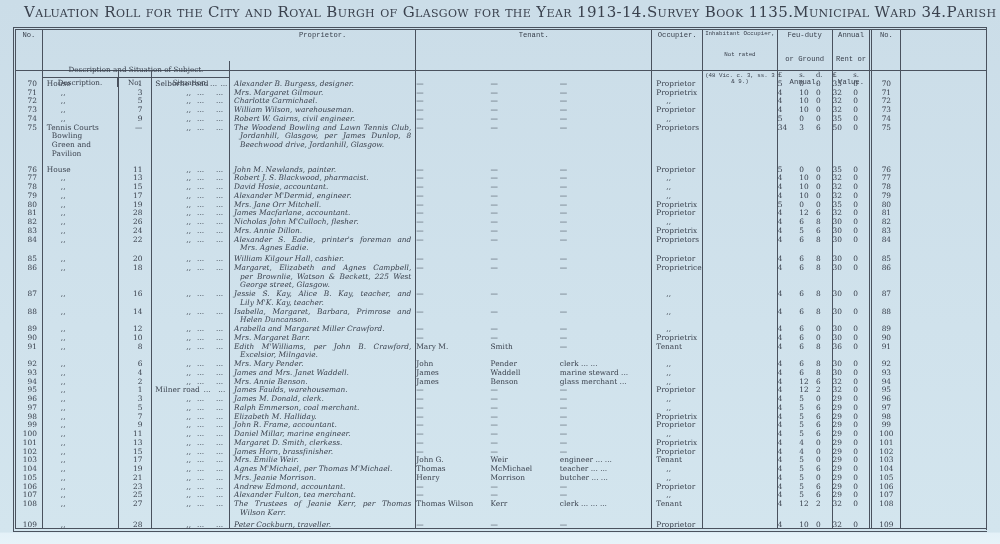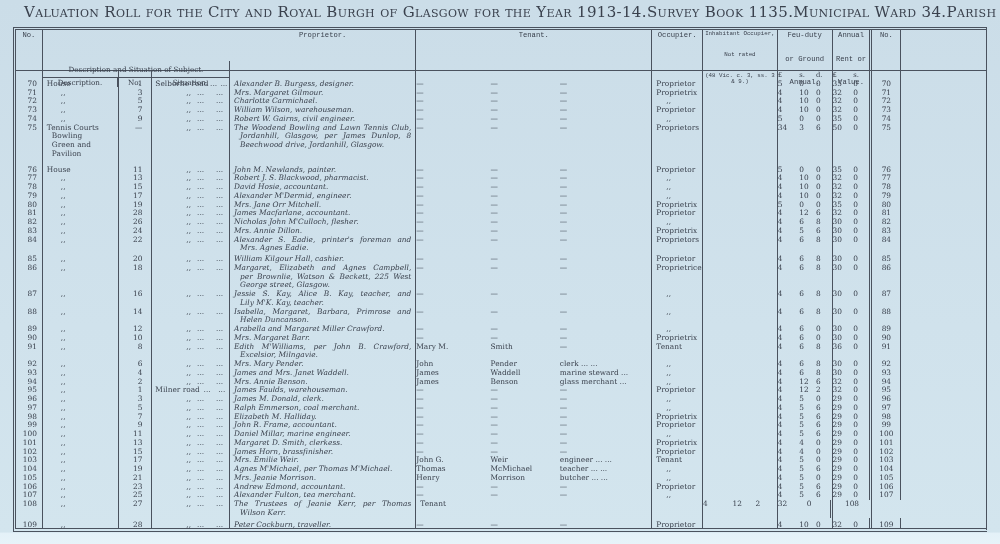--- a/index.html
+++ b/index.html
@@ -1398,20 +1398,25 @@
         <div class="c hn">27</div>
         <div class="c sit">
           <div class="nm dit">,,</div>
           <div class="ld">...</div>
           <div class="ld">...</div>
         </div>
         <div class="c">
           <div class="pln jst">The Trustees of Jeanie Kerr, per Thomas</div>
           <div class="pln ind">Wilson Kerr.</div>
         </div>
+        <div class="c ten">
+          <div class="tf">Thomas Wilson</div>
+          <div class="ts">Kerr</div>
+          <div class="to">clerk ... ... ...</div>
+        </div>
         <div class="c occ">Tenant</div>
         <div class="c"></div>
         <div class="c feu ">
           <div class="p1">4</div>
           <div class="p2">12</div>
           <div class="p3">2</div>
         </div>
         <div class="c dblr rent">
           <div class="p1">32</div>
           <div class="p2">0</div>

